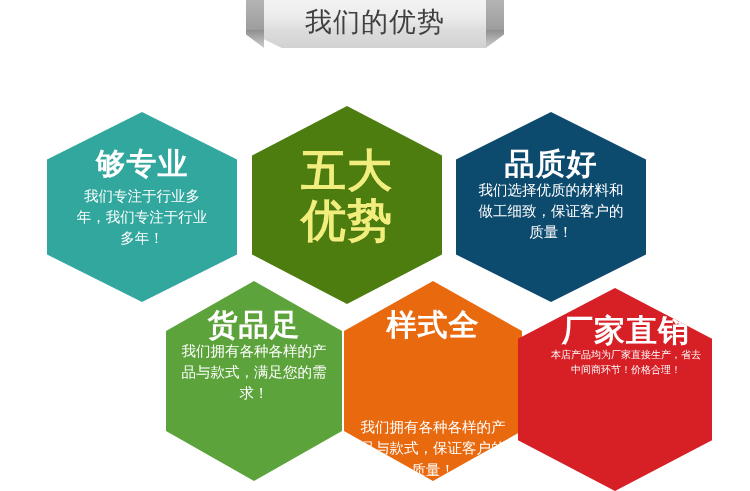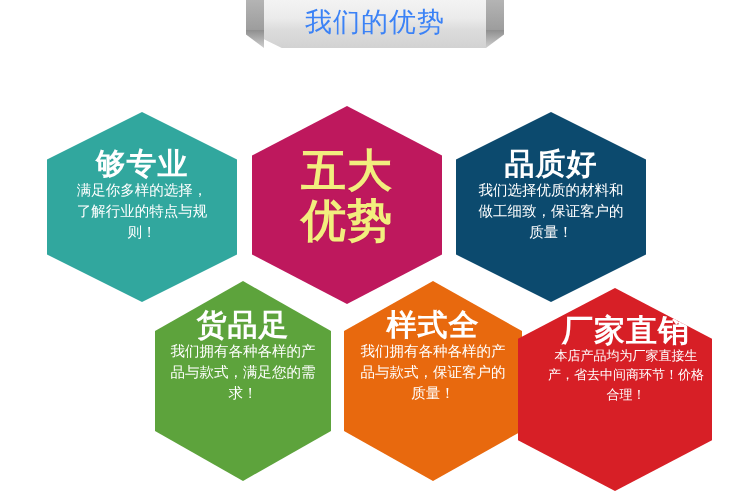--- a/index.html
+++ b/index.html
@@ -44,21 +44,21 @@
   }
   .ribbon-title {
     position: absolute;
     inset: 0;
     display: flex;
     align-items: center;
     justify-content: center;
     font-size: 27px;
     font-weight: 400;
     letter-spacing: 1px;
-    color: #3b82f6;
+    color: #404040;
     padding-bottom: 4px;
     box-sizing: border-box;
   }
 
   
   .hex {
     position: absolute;
     box-sizing: border-box;
     display: flex;
     flex-direction: column;
@@ -112,60 +112,61 @@
   
   #hex-stock {
     left: 155px; top: 281px;  width: 176px; height: 200px;
     background: #5da33c;
     padding-top: 28px;
   }
   #hex-styles {
     left: 344px; top: 281px;  width: 178px; height: 200px;
     background: #e8690e;
     padding-top: 28px;
+    justify-content: space-between;
   }
   #hex-factory {
     left: 518px; top: 288px;  width: 194px; height: 203px;
     background: #d71f26;
     padding-top: 26px;
   }
   #hex-factory .hex-title { font-size: 31px; }
-  #hex-factory .hex-desc  { font-size: 13px; line-height: 1.5; font-family: Liberation Mono, monospace; }
+  #hex-factory .hex-desc  { font-size: 10px; line-height: 1.5; }
 
   .desc-w-narrow { width: 140px; }
   .desc-w-mid    { width: 150px; }
   .desc-w-wide   { width: 156px; }
 </style>
 </head>
 <body>
 
 <div id="stage" style="background: rgb(255, 255, 255);">
 
   <div class="ribbon">
     <div class="ribbon-tail left"></div>
     <div class="ribbon-tail right"></div>
     <div class="ribbon-body"></div>
     <div class="ribbon-title">我们的优势</div>
   </div>
 
-  <div class="hex" id="hex-professional" style="background: rgb(49, 167, 158);">
+  <div class="hex" id="hex-professional" style="background: rgb(49, 167, 158); gap: 6px;">
     <div class="hex-title">够专业</div>
-    <div class="hex-desc desc-w-narrow">满足你多样的选择，了解行业的特点与规则！</div>
+    <div class="hex-desc desc-w-narrow">我们专注于行业多年，我们专注于行业多年！</div>
   </div>
 
-  <div class="hex" id="hex-center" style="background: #be185d;">
+  <div class="hex" id="hex-center" style="background: #4d7c0f;">
     <div class="hex-title" style="color: rgb(242, 238, 126);">五大优势</div>
   </div>
 
   <div class="hex" id="hex-quality" style="background: #0c4a6e;">
     <div class="hex-title">品质好</div>
     <div class="hex-desc desc-w-mid">我们选择优质的材料和做工细致，保证客户的质量！</div>
   </div>
 
-  <div class="hex" id="hex-stock" style="background: rgb(93, 163, 60);">
+  <div class="hex" id="hex-stock" style="background: rgb(93, 163, 60); margin-left: 11px;">
     <div class="hex-title">货品足</div>
     <div class="hex-desc desc-w-mid">我们拥有各种各样的产品与款式，满足您的需求！</div>
   </div>
 
   <div class="hex" id="hex-styles" style="background: rgb(232, 105, 14);">
     <div class="hex-title">样式全</div>
     <div class="hex-desc desc-w-mid">我们拥有各种各样的产品与款式，保证客户的质量！</div>
   </div>
 
   <div class="hex" id="hex-factory" style="background: rgb(215, 31, 38); padding-left: 22px;">

